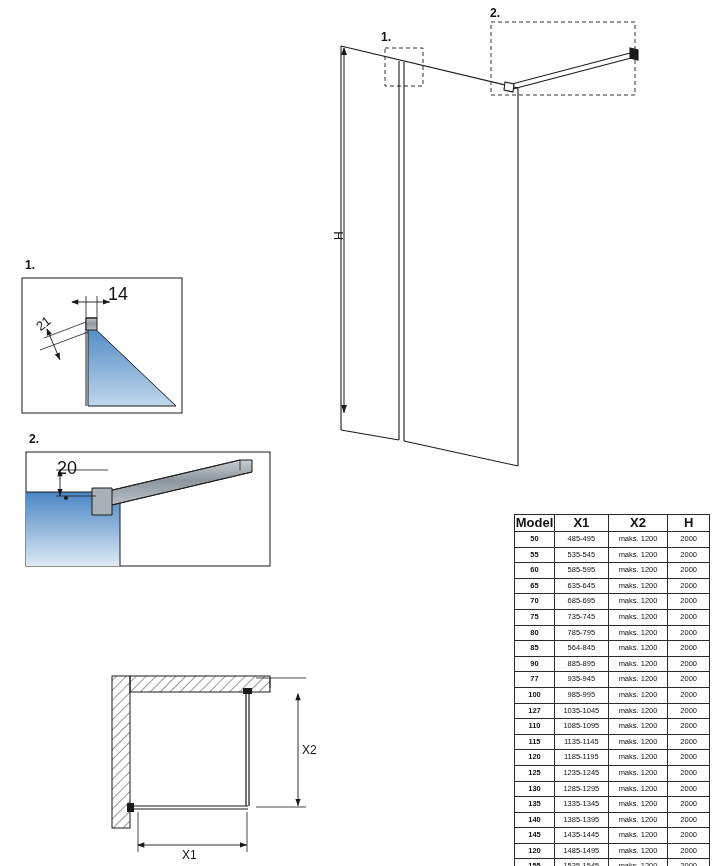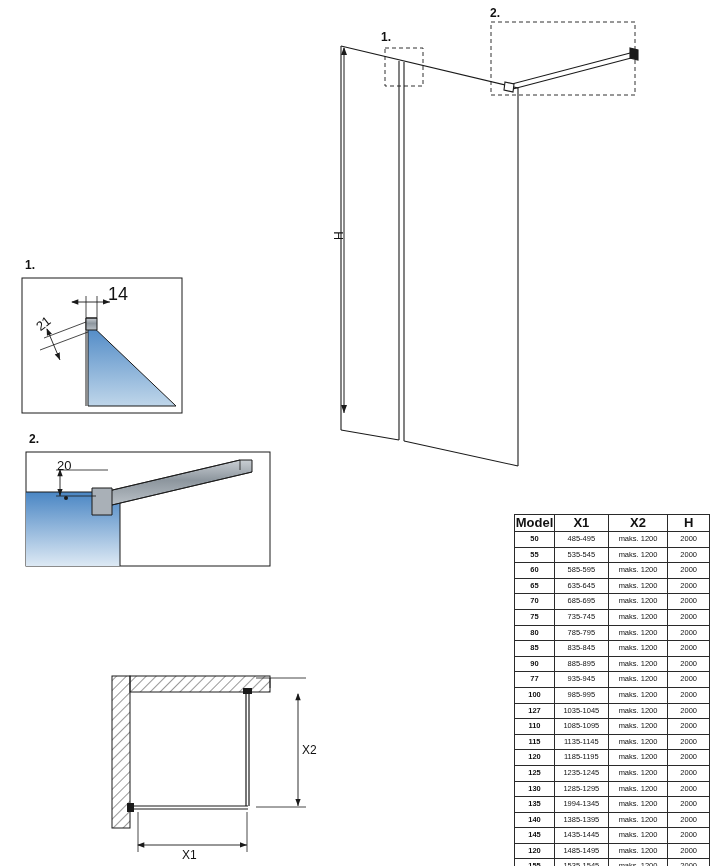--- a/index.html
+++ b/index.html
@@ -211,21 +211,21 @@
 
   <div class="lbl bold num-lbl" style="left:25px; top:258px;">1.</div>
   <div class="lbl bold num-lbl" style="left:29px; top:432px;">2.</div>
 
   <div class="lbl rot-90" style="left:332px; top:240px; font-size:12px;">H</div>
 
   <div class="lbl" style="left:108px; top:284px; font-size:18px;">14</div>
 
   <div class="lbl rot-21" style="left:33px; top:322px; font-size:13px;">21</div>
 
-  <div class="lbl" style="left:57px; top:458px; font-size:13px;">20</div>
+  <div class="lbl" style="left:57px; top:458px; font-size:18px;">20</div>
 
   <div class="lbl" style="left:182px; top:848px; font-size:12px;">X1</div>
 
   <div class="lbl" style="left:302px; top:743px; font-size:12px;">X2</div>
 
   <table id="spec-table">
     <colgroup>
       <col class="c-model">
         <col class="c-x1">
         <col class="c-x2">
@@ -277,21 +277,21 @@
           <td>2000</td>
         </tr>
         <tr>
           <td class="model">80</td>
           <td>785-795</td>
           <td>maks. 1200</td>
           <td>2000</td>
         </tr>
         <tr>
           <td class="model">85</td>
-          <td>835-845</td>
+          <td>564-845</td>
           <td>maks. 1200</td>
           <td>2000</td>
         </tr>
         <tr>
           <td class="model">90</td>
           <td>885-895</td>
           <td>maks. 1200</td>
           <td>2000</td>
         </tr>
         <tr>
@@ -337,21 +337,21 @@
           <td>2000</td>
         </tr>
         <tr>
           <td class="model">130</td>
           <td>1285-1295</td>
           <td>maks. 1200</td>
           <td>2000</td>
         </tr>
         <tr>
           <td class="model">135</td>
-          <td>1994-1345</td>
+          <td>1335-1345</td>
           <td>maks. 1200</td>
           <td>2000</td>
         </tr>
         <tr>
           <td class="model">140</td>
           <td>1385-1395</td>
           <td>maks. 1200</td>
           <td>2000</td>
         </tr>
         <tr>

